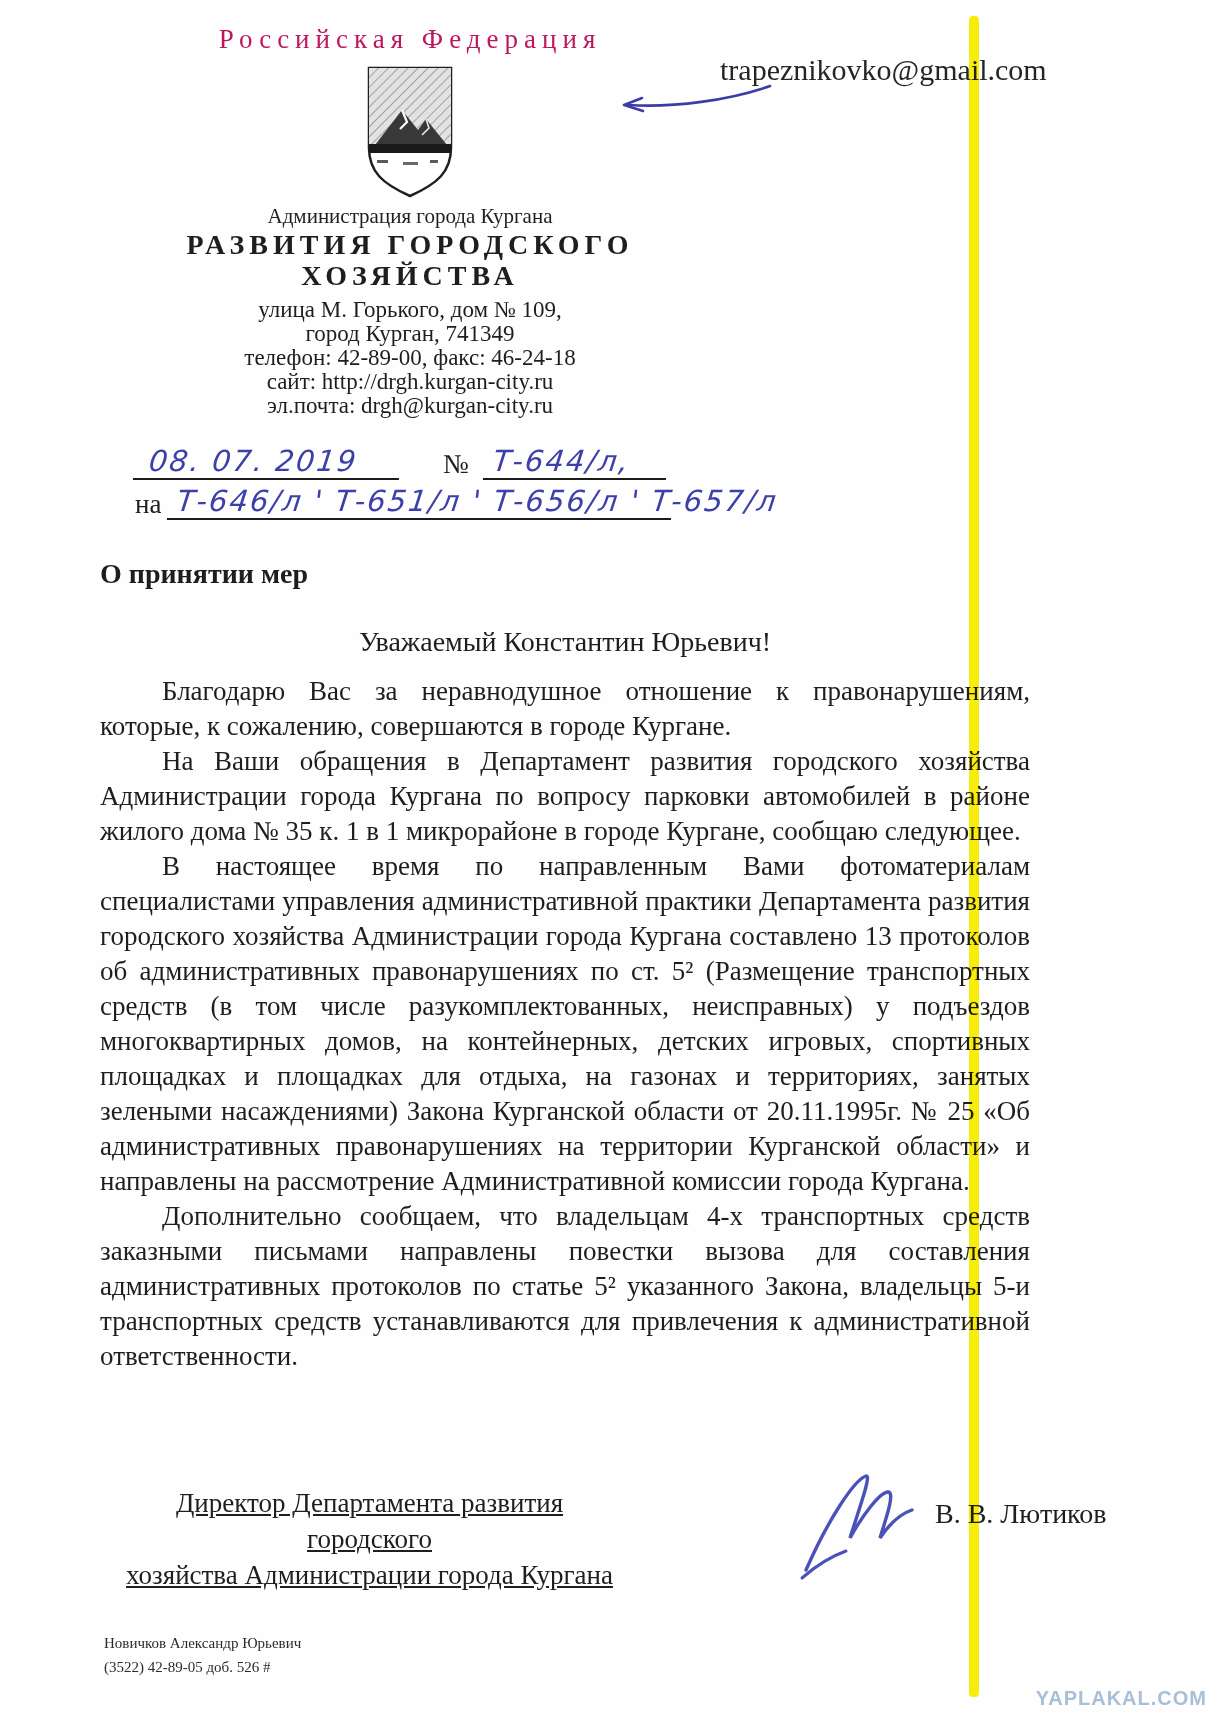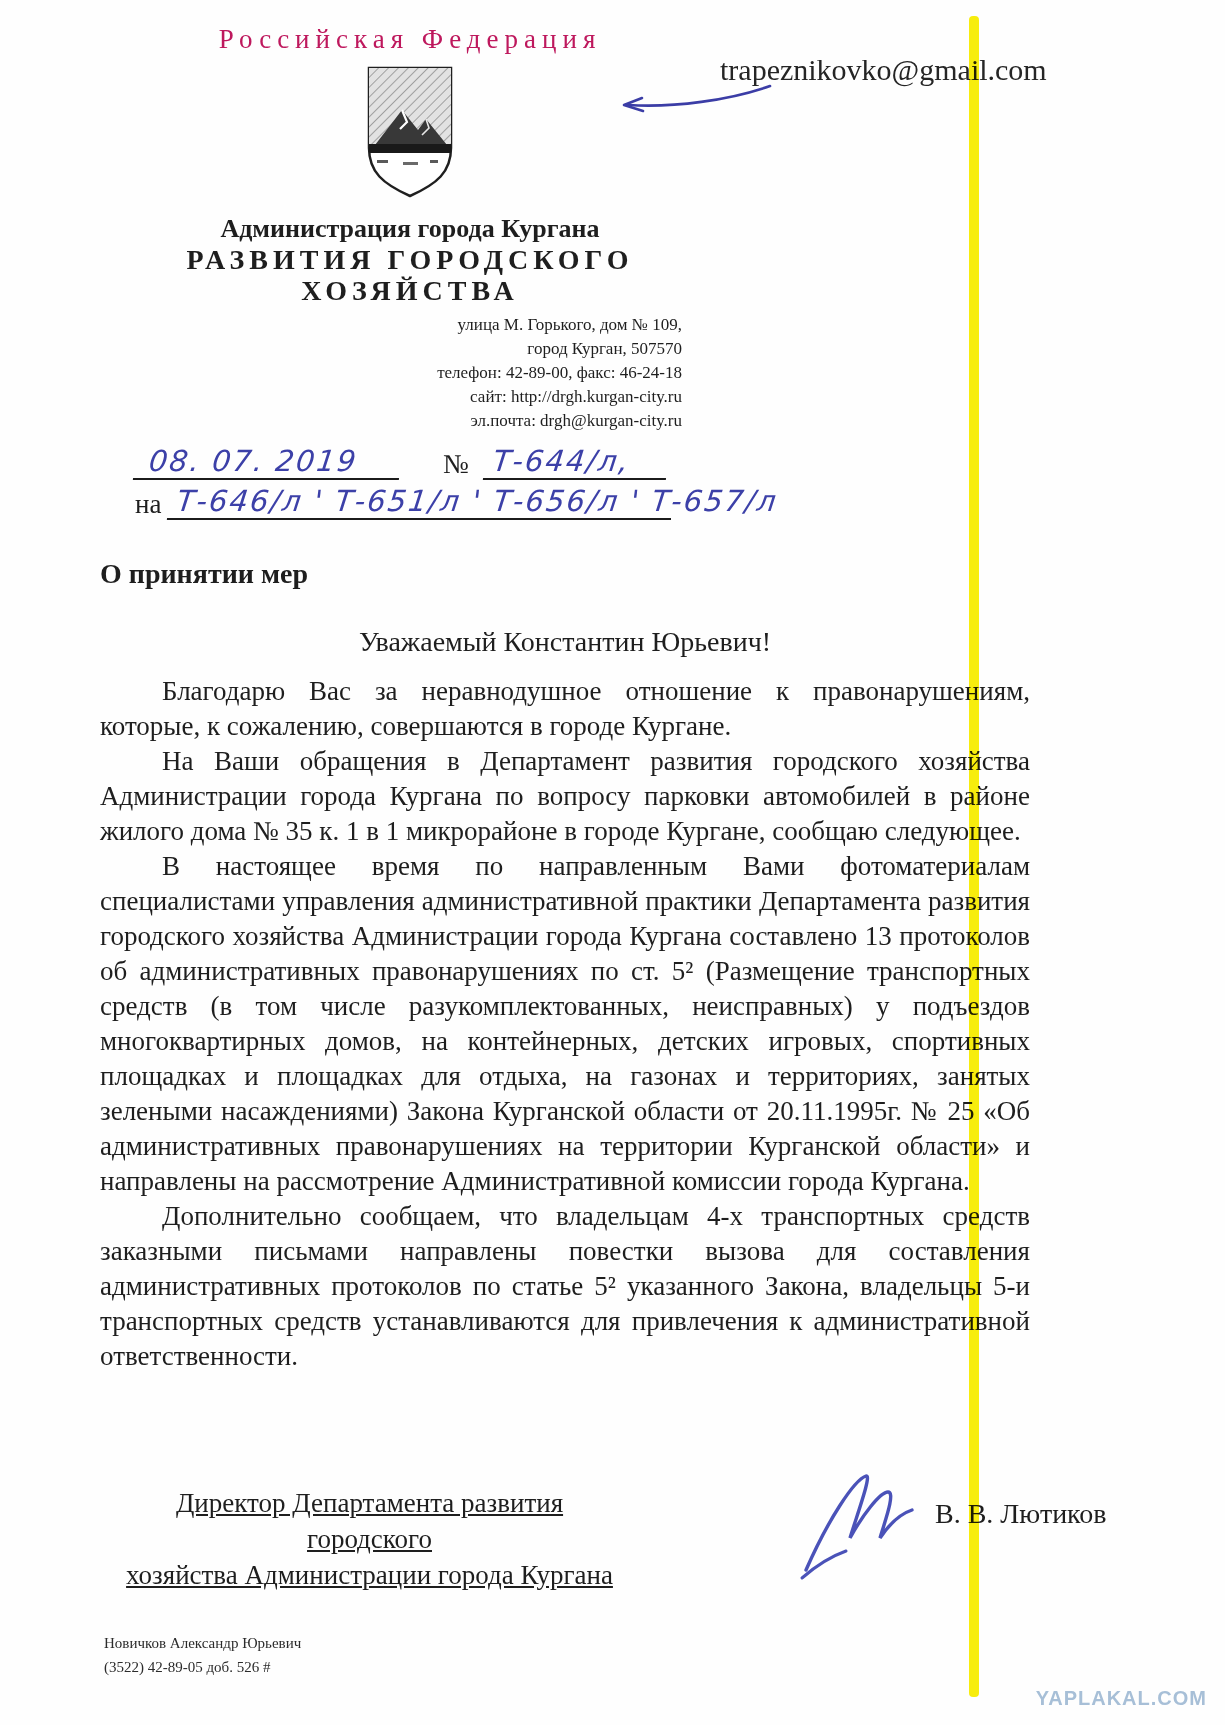--- a/index.html
+++ b/index.html
@@ -11,24 +11,24 @@
     color:#1e1e1e;
     overflow:hidden;
   }
   .abs { position:absolute; }
 
   
   .header { left:138px; top:24px; width:544px; text-align:center; }
   .hdr-country, .hdr-region { font-size:27px; letter-spacing:6px; color:#be185d; white-space:nowrap; }
   .hdr-region { margin-top:3px; }
   .arms { display:block; margin:9px auto 2px auto; }
-  .hdr-org { font-size:26px; font-weight:bold; margin-top:12px; }
+  .hdr-org { font-size:21px; font-weight:normal; margin-top:2px; }
   .dept { font-weight:bold; font-size:28px; letter-spacing:5px; line-height:31px; white-space:nowrap; }
   .dept-first { margin-top:12px; }
-  .contact { font-size:17px; line-height:24px;text-align:right; }
+  .contact { font-size:23px; line-height:24px; }
   .contact-first { margin-top:7px; }
 
   
   .email-top { left:720px; top:53px; font-size:30px; color:#252525; }
 
   
   .ref { left:135px; top:444px; width:800px; }
   .hw {
     font-family:"DejaVu Sans", sans-serif;
     font-style:italic;
@@ -111,21 +111,21 @@
       <rect x="15" y="96" width="11" height="3" fill="#5a5a5a"></rect>
       <rect x="41" y="98" width="15" height="3" fill="#6a6a6a"></rect>
       <rect x="68" y="96" width="8" height="3" fill="#5a5a5a"></rect>
     </g>
   </svg>
 
   <div class="hdr-org">Администрация города Кургана</div>
   <div class="dept">РАЗВИТИЯ ГОРОДСКОГО</div>
   <div class="dept">ХОЗЯЙСТВА</div>
   <div class="contact contact-first">улица М. Горького, дом № 109,</div>
-  <div class="contact">город Курган, 507570</div>
+  <div class="contact">город Курган, 741349</div>
   <div class="contact">телефон: 42-89-00, факс: 46-24-18</div>
   <div class="contact">сайт: http://drgh.kurgan-city.ru</div>
   <div class="contact">эл.почта: drgh@kurgan-city.ru</div>
 </div>
 
 <div class="abs email-top">trapeznikovko@gmail.com</div>
 
 <svg class="abs pen-arrow" width="165" height="42" viewBox="0 0 165 42">
   <path d="M158,8 C118,22 62,30 16,27" stroke="#3b3da6" stroke-width="2.6" fill="none" stroke-linecap="round"></path>
   <path d="M30,20 L12,27 L31,33" stroke="#3b3da6" stroke-width="2.6" fill="none" stroke-linecap="round" stroke-linejoin="round"></path>

